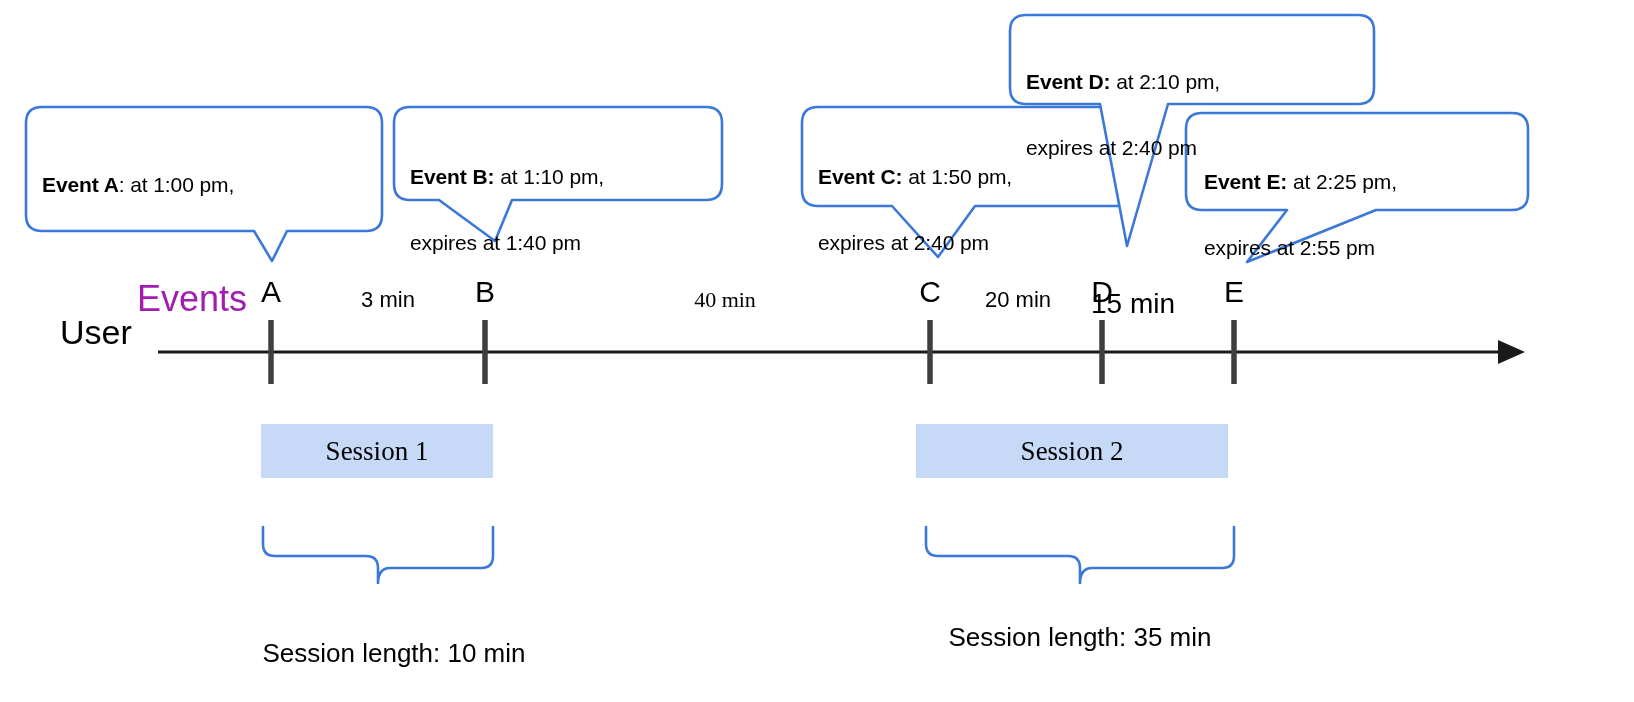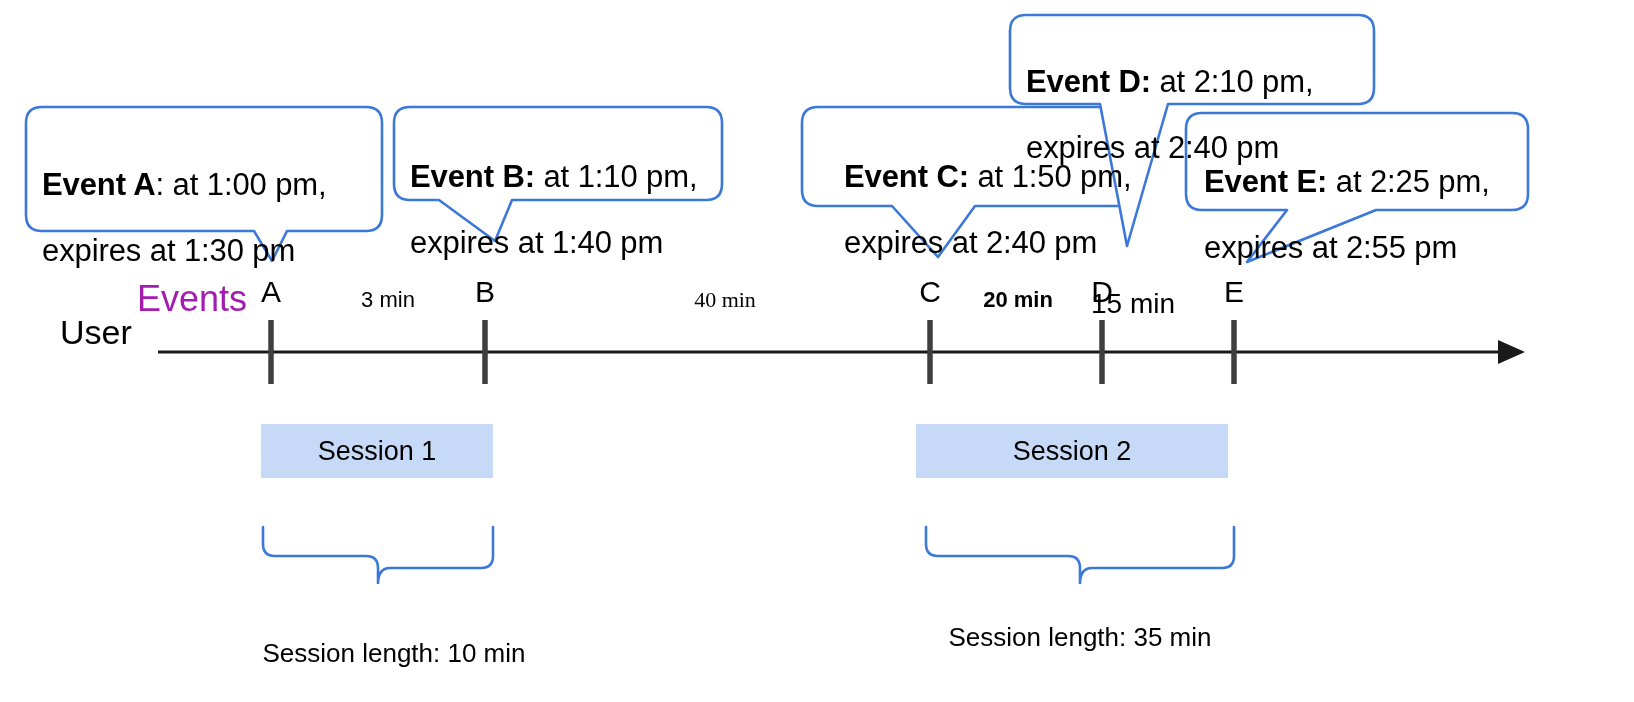--- a/index.html
+++ b/index.html
@@ -16,21 +16,21 @@
     overflow: hidden;
   }
   #vec {
     position: absolute;
     left: 0; top: 0;
     width: 1634px; height: 702px;
   }
   .callout-text {
     position: absolute;
     color: #000000;
-    font-size: 31px;
+    font-size: 21px;
     line-height: 33px;
     white-space: pre-line;
     letter-spacing: -0.1px;
   }
   .callout-text b { font-weight: bold; }
   .axis-label {
     position: absolute;
     color: #000000;
     font-size: 34px;
     white-space: nowrap;
@@ -56,20 +56,21 @@
     text-align: center;
   }
   .session-box {
     position: absolute;
     background: #c6d9f7;
     display: flex;
     align-items: center;
     justify-content: center;
     color: #000000;
     font-size: 27px;
+    font-family: Liberation Serif, serif;
   }
   .session-length {
     position: absolute;
     color: #000000;
     font-size: 26px;
     white-space: nowrap;
     text-align: center;
   }
 </style>
 </head>
@@ -188,29 +189,28 @@
                L 1080,584
                Q 1080,568 1092,568
                L 1222,568
                Q 1234,568 1234,556
                L 1234,527"></path>
     </g>
   </svg>
 
   <div class="callout-text" style="left:42px; top:135px; width:336px;">
     <span><b>Event A</b><span>: </span><span>at 1:00 pm,</span></span><br>
-    <span>expires at 1:30 pm</span>
   </div>
 
   <div class="callout-text" style="left:410px; top:127px; width:310px;">
     <span><b>Event B:</b><span> </span><span>at 1:10 pm,</span></span><br>
     <span>expires at 1:40 pm</span>
   </div>
 
-  <div class="callout-text" style="left:818px; top:127px; width:316px;margin-left:26px;">
+  <div class="callout-text" style="left:818px; top:127px; width:316px;">
     <span><b>Event C:</b><span> </span><span>at 1:50 pm,</span></span><br>
     <span>expires at 2:40 pm</span>
   </div>
 
   <div class="callout-text" style="left:1026px; top:32px; width:340px;">
     <span><b>Event D:</b><span> </span><span>at 2:10 pm,</span></span><br>
     <span>expires at 2:40 pm</span>
   </div>
 
   <div class="callout-text" style="left:1204px; top:132px; width:318px;">
@@ -223,21 +223,21 @@
   <div class="events-label" style="left:137px; top:278px;">Events</div>
 
   <div class="event-letter" style="left:251px; top:275px; width:40px;">A</div>
   <div class="event-letter" style="left:465px; top:275px; width:40px;">B</div>
   <div class="event-letter" style="left:910px; top:275px; width:40px;">C</div>
   <div class="event-letter" style="left:1082px; top:275px; width:40px;">D</div>
   <div class="event-letter" style="left:1214px; top:275px; width:40px;">E</div>
 
   <div class="gap-label" style="left:318px; top:287px; width:140px;">3 min</div>
   <div class="gap-label" style="left:655px; top:287px; width:140px;font-family:Liberation Serif, serif;">40 min</div>
-  <div class="gap-label" style="left:948px; top:287px; width:140px;font-weight:bold;">20 min</div>
+  <div class="gap-label" style="left:948px; top:287px; width:140px;">20 min</div>
   <div class="gap-label" style="left:1063px; top:288px; width:140px; font-size:28px;">15 min</div>
 
   <div class="session-box" style="left:261px; top:424px; width:232px; height:54px;">Session 1</div>
   <div class="session-box" style="left:916px; top:424px; width:312px; height:54px;">Session 2</div>
 
   <div class="session-length" style="left:244px; top:622px; width:300px;margin-top:16px;">Session length: 10 min</div>
   <div class="session-length" style="left:930px; top:622px; width:300px;">Session length: 35 min</div>
 
 </div>
 

